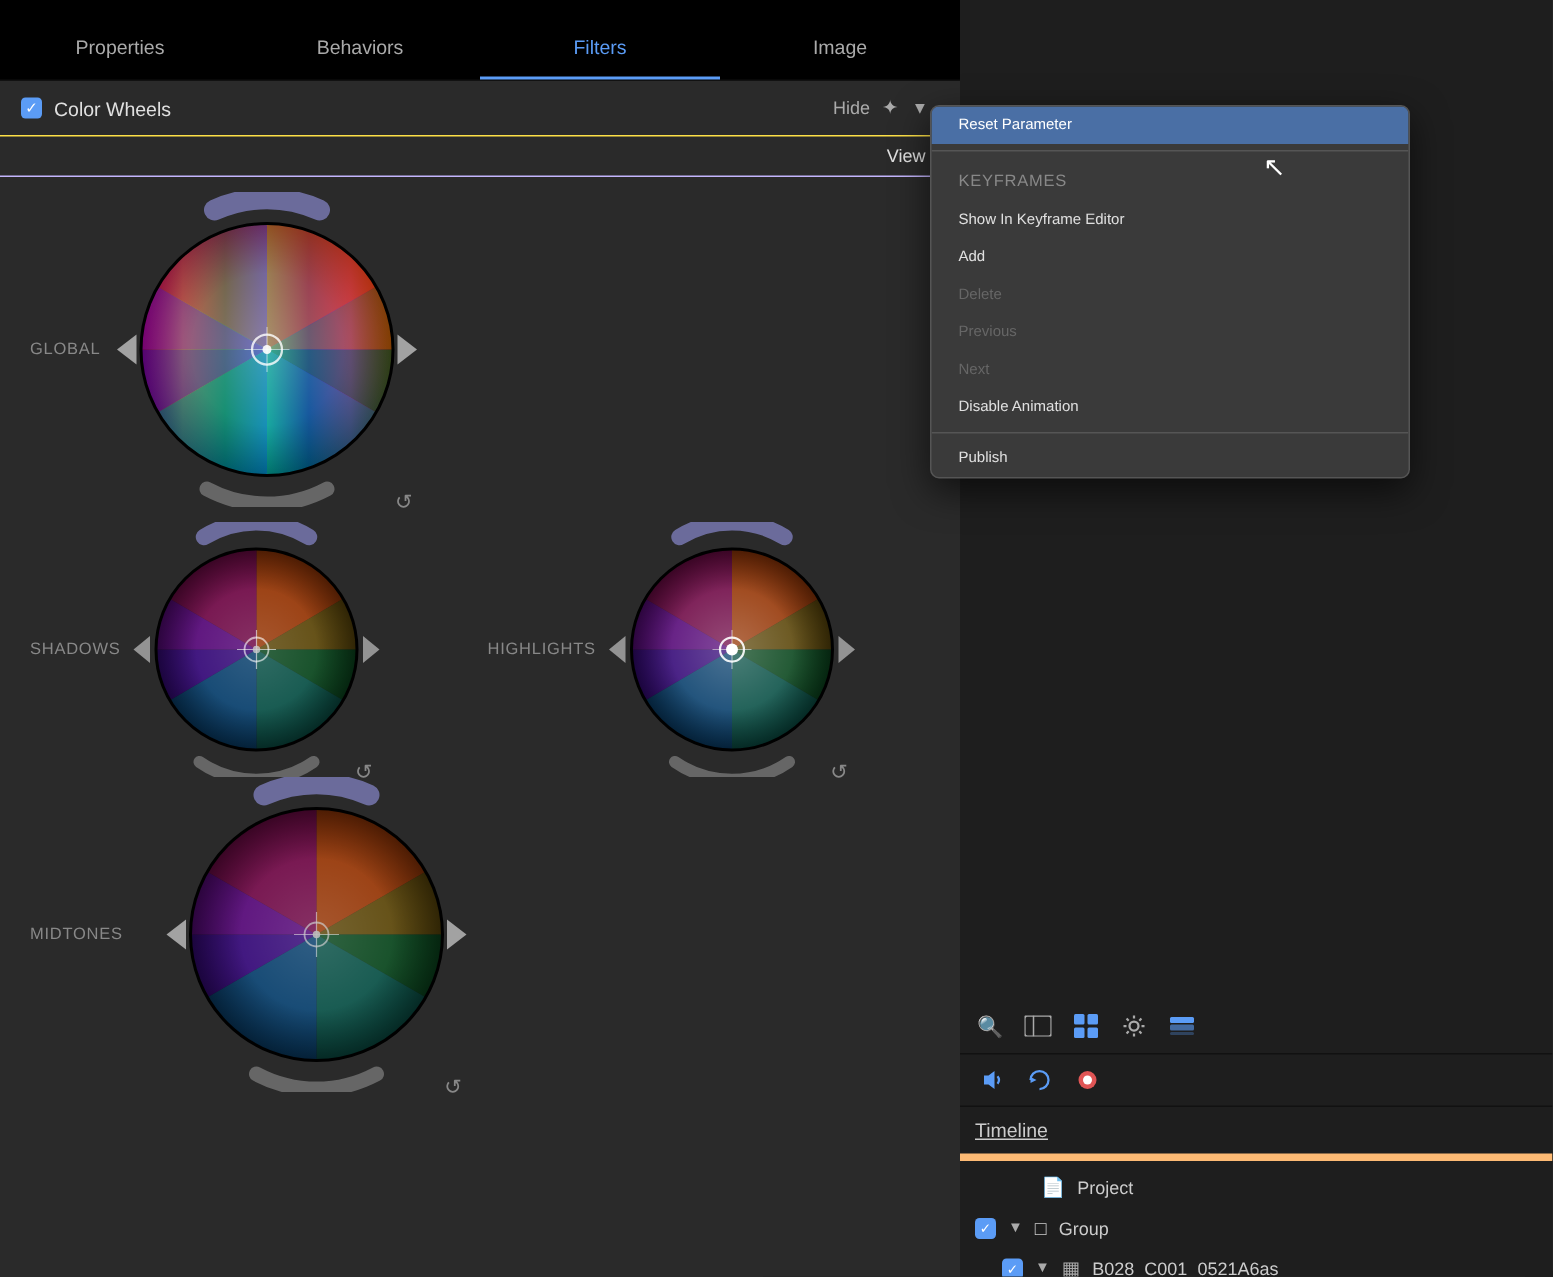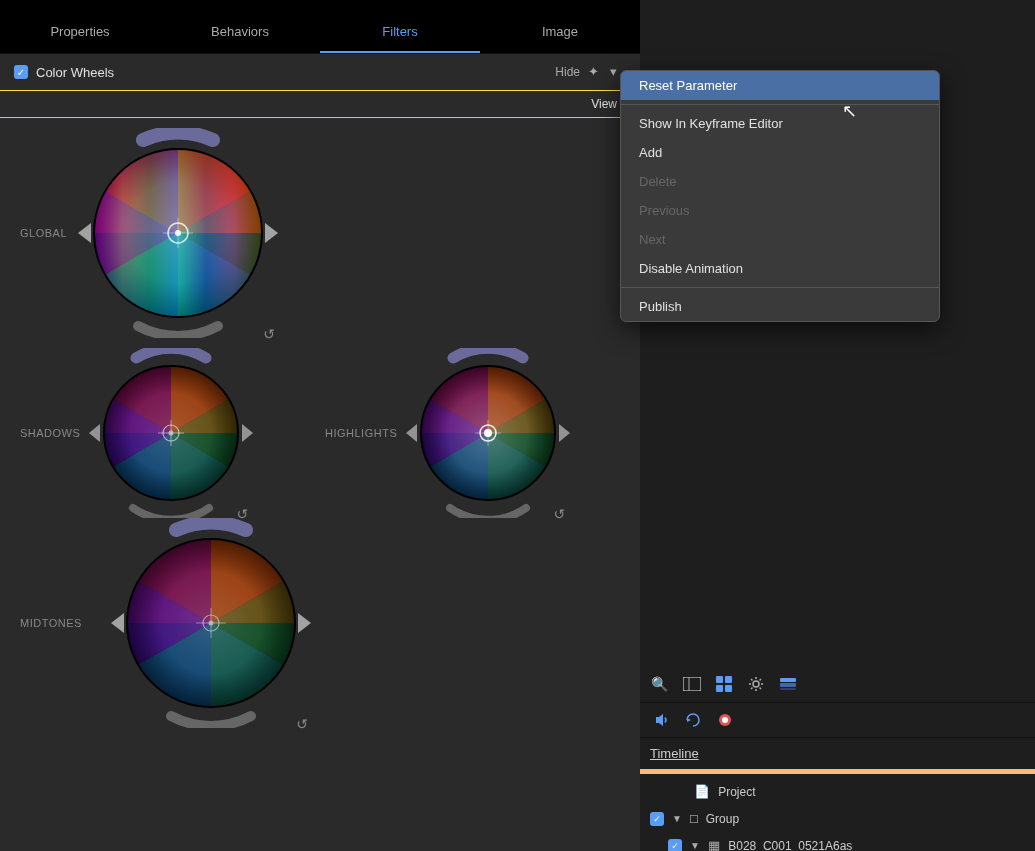--- a/index.html
+++ b/index.html
@@ -189,21 +189,21 @@
       width: 320px;
       background: #3a3a3a;
       border: 1px solid #555;
       border-radius: 6px;
       box-shadow: 0 8px 24px rgba(0,0,0,0.6);
       z-index: 100;
       overflow: hidden;
     }
     .menu-item {
       padding: 7px 18px;
-      font-size: 13px;
+      font-size: 10px;
       color: #e0e0e0;
       cursor: pointer;
     }
     .menu-item.highlighted {
       background: #4a6fa5;
       color: white;
     }
     .menu-item.section-header {
       font-size: 11px;
       color: #888;
@@ -635,20 +635,21 @@
 
     </div>
 
   </div>
 
 </div>
 
 <div class="context-menu">
   <div class="menu-item highlighted">Reset Parameter</div>
   <div class="menu-divider"></div>
+  <div class="menu-item section-header">KEYFRAMES</div>
   <div class="menu-item">Show In Keyframe Editor</div>
   <div class="menu-item">Add</div>
   <div class="menu-item disabled">Delete</div>
   <div class="menu-item disabled">Previous</div>
   <div class="menu-item disabled">Next</div>
   <div class="menu-item">Disable Animation</div>
   <div class="menu-divider"></div>
   <div class="menu-item">Publish</div>
 </div>
 

